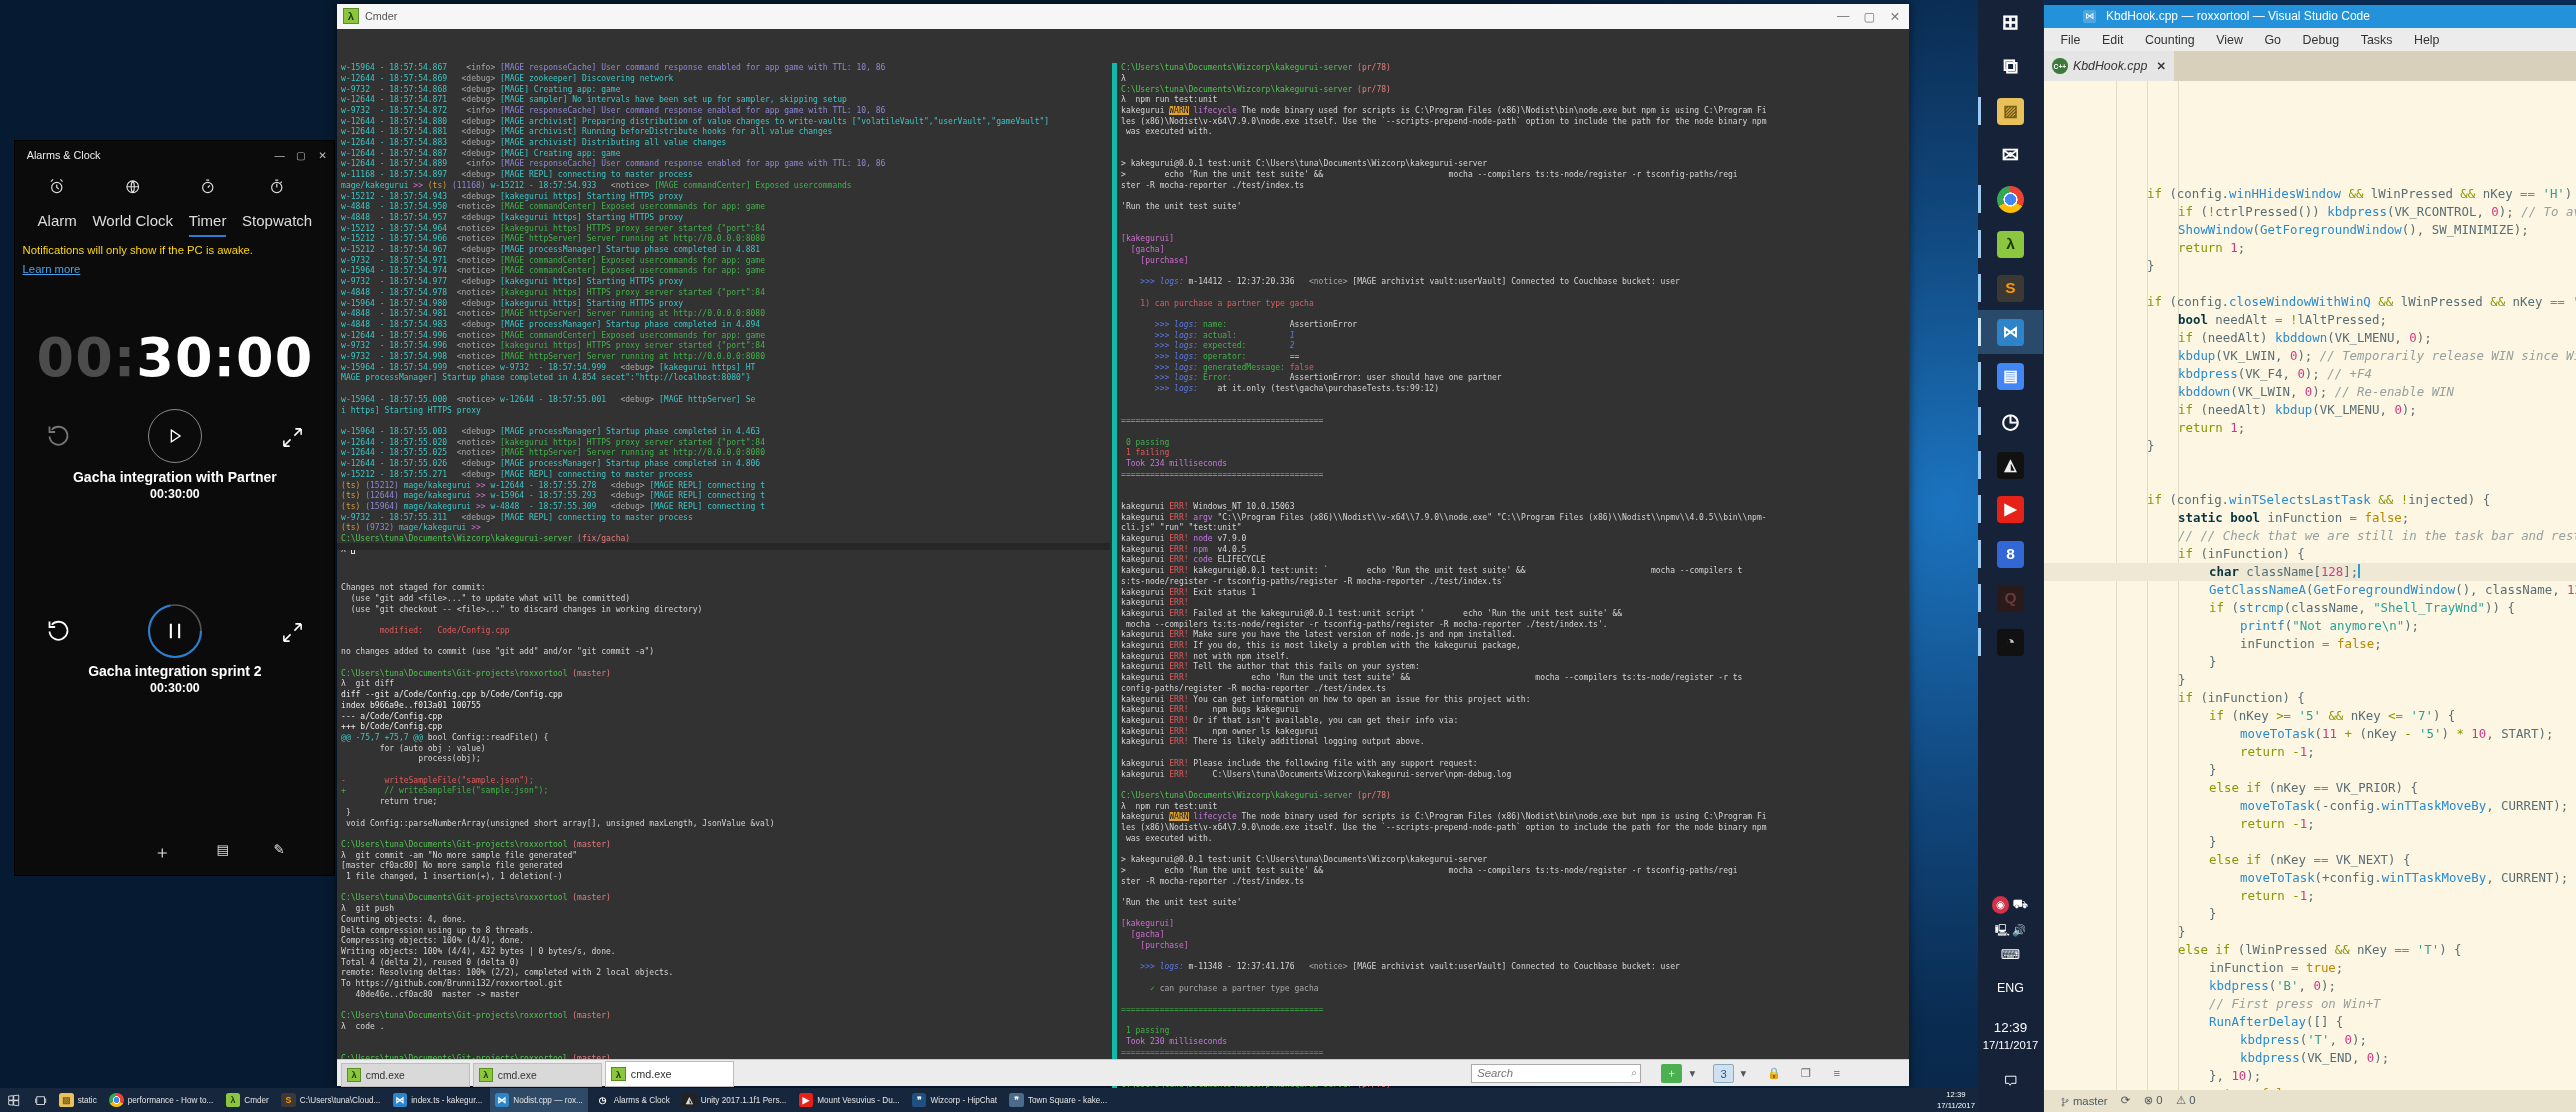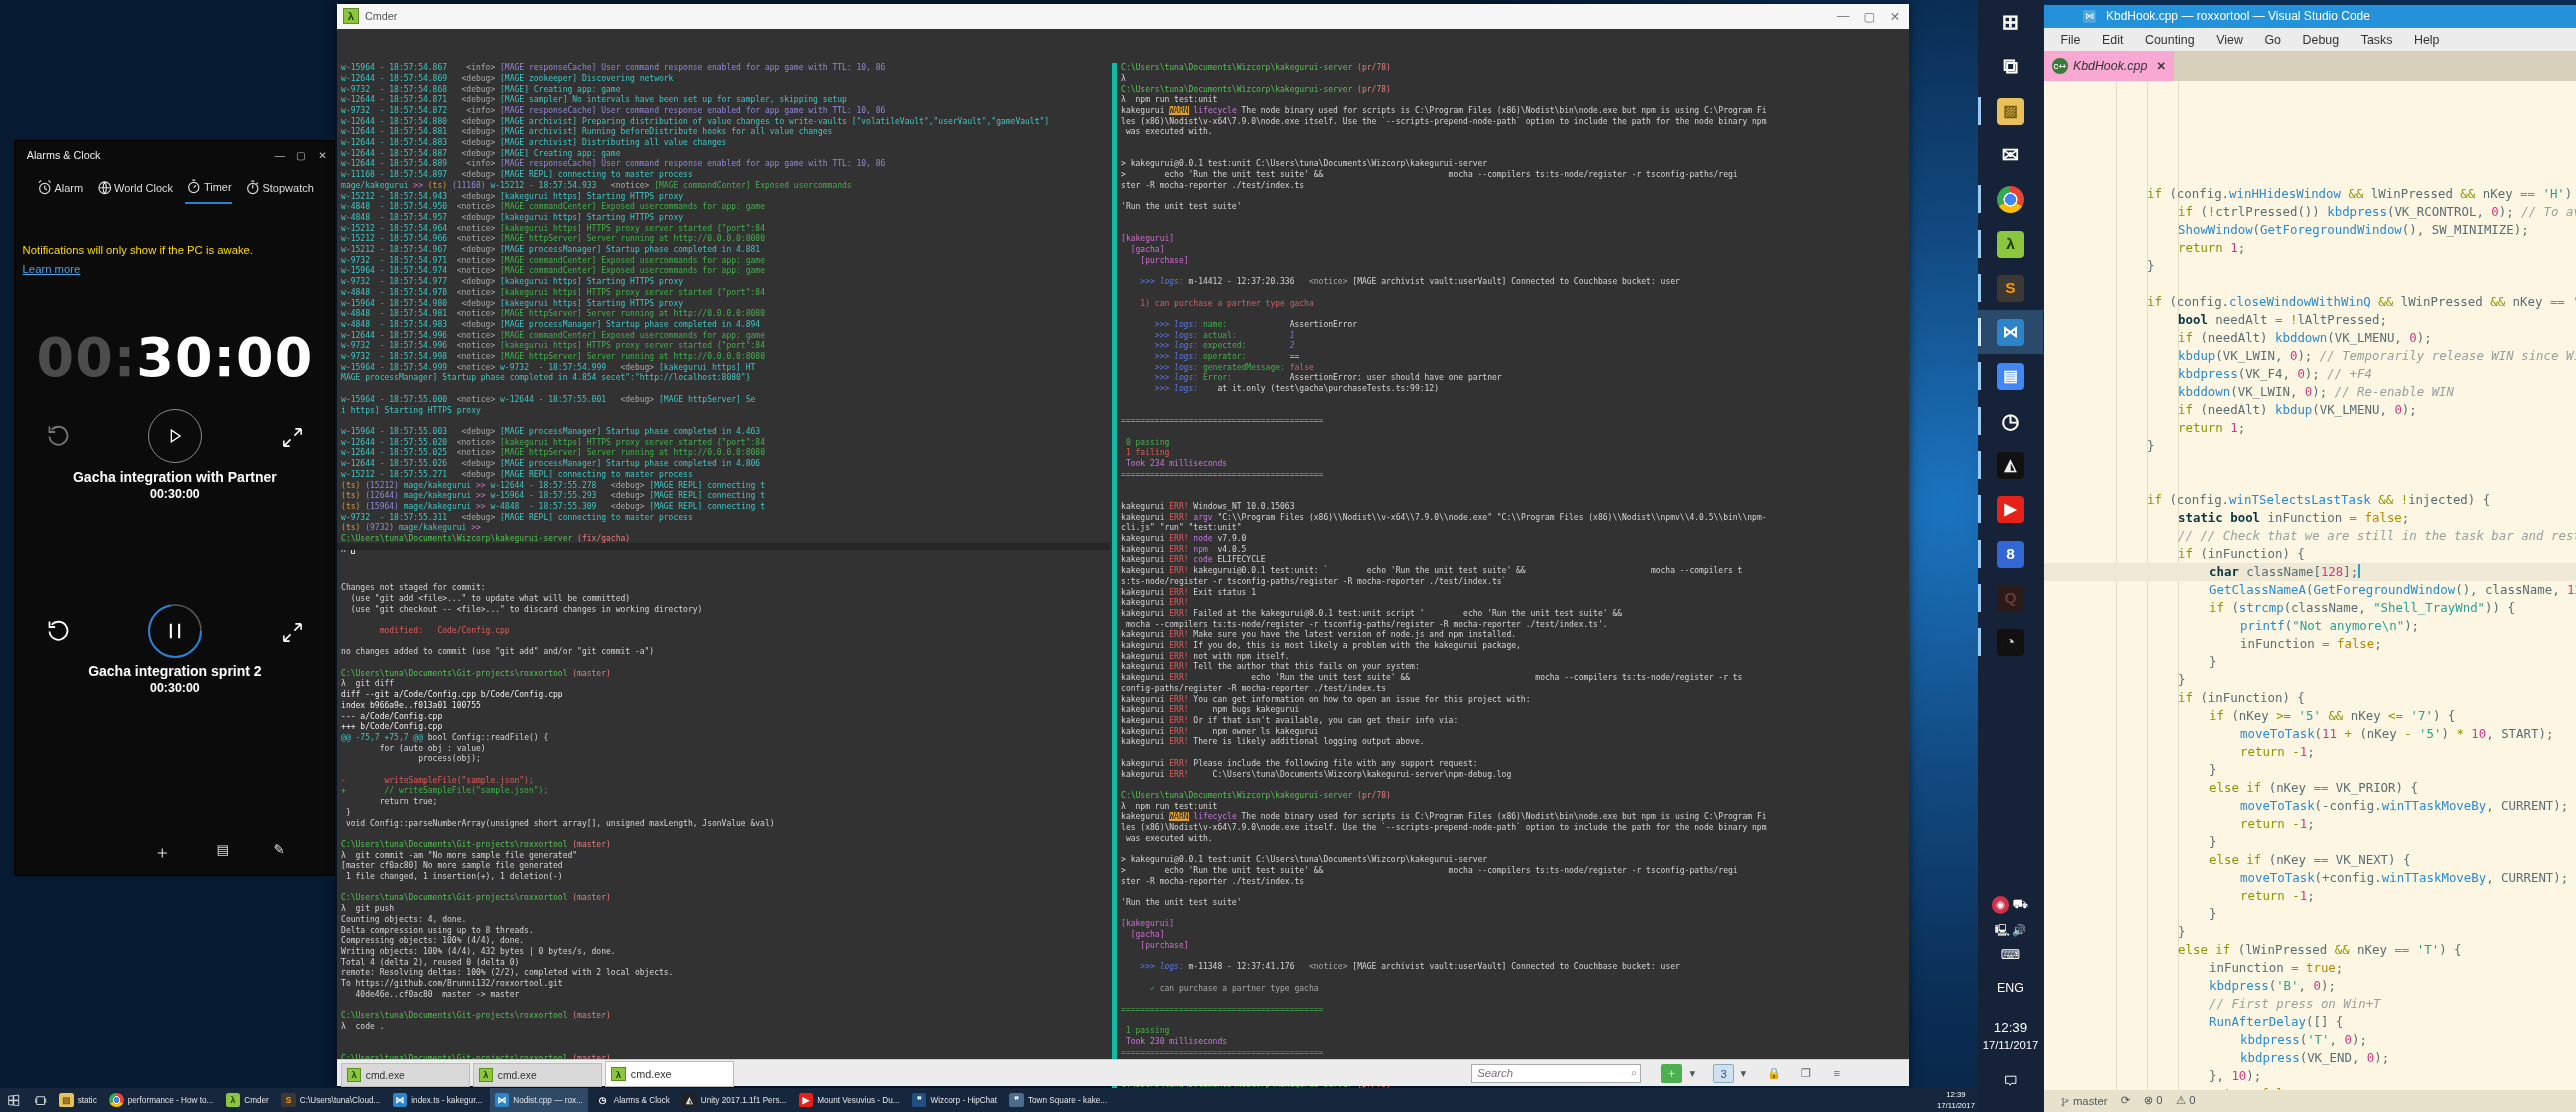--- a/index.html
+++ b/index.html
@@ -11,21 +11,21 @@
   #left-desktop { left:0; top:0; width:1978px; height:1113px;
     background: radial-gradient(618px 824px at 1947px 505px, #1b74c0 0%, #11487e 34%, #0a2c52 62%, #061a31 100%); }
   #right-desktop { left:1978px; top:0; width:1978px; height:1113px; background:#0a2c52; }
 
   
   #alarms { left:14.4px; top:140px; width:321px; height:736px; background:#0b0b0b; color:#fff; overflow:hidden; border:0.5px solid #000; }
   #alarms .titlebar { position:absolute; left:0; top:0; width:100%; height:29px; }
   #alarms .title { position:absolute; left:11.3px; top:8.2px; font-size:10.8px; color:#eee; }
   .awc { position:absolute; top:10.3px; width:11.3px; height:9.3px; color:#bbb; font-size:10.3px; text-align:center; line-height:9.3px; }
   #alarms .tabs { position:absolute; left:0; top:37px; width:100%; display:flex; justify-content:space-around; padding:0 14.4px; }
-  .atab { display:flex; align-items:center; gap:1px; color:#ddd; font-size:11px; padding-bottom:6.2px; }
+  .atab { display:flex; flex-direction:column; align-items:center; gap:16px; color:#ddd; font-size:15px; padding-bottom:6.2px; }
   .atab svg { width:17.5px; height:17.5px; stroke:#ddd; fill:none; stroke-width:1.6; }
   .atab.sel { border-bottom:2.1px solid #2a7fd4; }
   #alarm-notice { position:absolute; left:7.2px; top:103px; font-size:11.3px; color:#ffd800; white-space:nowrap; }
   #alarm-link { position:absolute; left:7.2px; top:122px; font-size:11.3px; color:#4aa3e8; text-decoration:underline; }
   .timer { position:absolute; left:0; width:100%; text-align:center; }
   .tdigits { font-family:"DejaVu Sans", sans-serif; font-weight:bold; font-size:54px; letter-spacing:1px; color:#fff; }
   .tdigits .dim { color:#4c4c4c; }
   .trow { position:absolute; width:100%; height:57px; }
   .ctrl-circle { position:absolute; left:50%; transform:translateX(-50%); width:54px; height:54px; border-radius:50%; border:1.5px solid #8a8a8a; }
   .ctrl-circle svg { position:absolute; left:50%; top:50%; transform:translate(-50%,-50%); }
@@ -71,21 +71,21 @@
   .vt-glyph { width:27px; height:27px; border-radius:4.1px; display:flex; align-items:center; justify-content:center; font-size:15.5px; font-weight:bold; }
   .vtray { position:absolute; width:65px; text-align:center; color:#fff; }
 
   
   #vscode { left:2044px; top:5.2px; width:1913px; height:1108px; background:#fdf6e3; }
   #vs-titlebar { position:absolute; left:0; top:0; width:100%; height:23px; background:#2492db; color:#fff; }
   #vs-title { position:absolute; left:62px; top:4.1px; font-size:12px; }
   #vs-menubar { position:absolute; left:0; top:23px; width:100%; height:24px; background:#ececec; display:flex; align-items:center; padding-left:16.5px; gap:21.6px; }
   .menu-item { font-size:12.4px; color:#333; }
   #vs-tabbar { position:absolute; left:0; top:46px; width:1685px; height:30px; background:#d8d0ba; }
-  #vs-tab { position:absolute; left:0; top:0; width:130px; height:30px; background:#f9a8d4; display:flex; align-items:center; gap:5.2px; padding-left:8.2px; }
+  #vs-tab { position:absolute; left:0; top:0; width:130px; height:30px; background:#e5e5e5; display:flex; align-items:center; gap:5.2px; padding-left:8.2px; }
   .cpp-ic { width:15.5px; height:15.5px; border-radius:50%; background:#3b7a3b; color:#fff; font-size:6.7px; font-weight:bold; display:flex; align-items:center; justify-content:center; }
   #vs-tab .tname { font-size:12.4px; font-style:italic; color:#333; }
   #vs-tab .tclose { font-size:11.3px; color:#333; font-weight:bold; margin-left:4.1px; }
   #editor { position:absolute; left:0; top:76px; width:1685px; height:1009px; overflow:hidden;
     font-family:"DejaVu Sans Mono", monospace; font-size:12.4px; line-height:18px; white-space:pre; }
   .iguide { position:absolute; top:0; height:100%; width:0.5px; background:#e3dbc4; }
   .cline { position:relative; height:18px; }
   .cline.current { background:#eee8d5; }
   
   .k { color:#859900; } .ty { color:#073642; font-weight:bold; } .f { color:#268bd2; }

